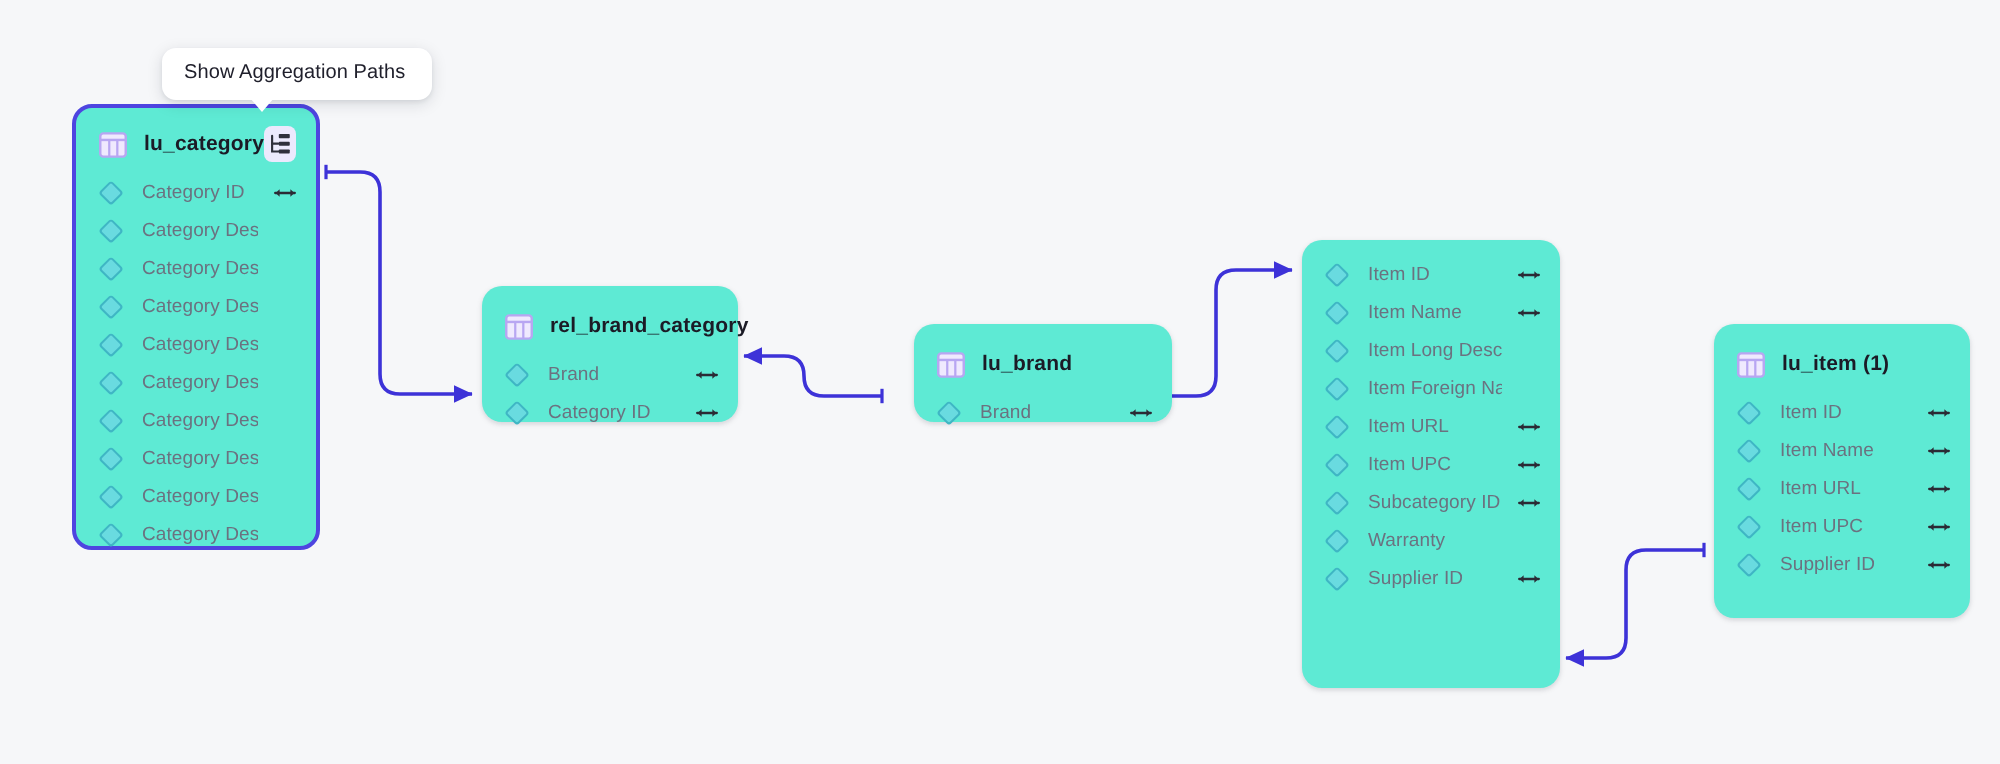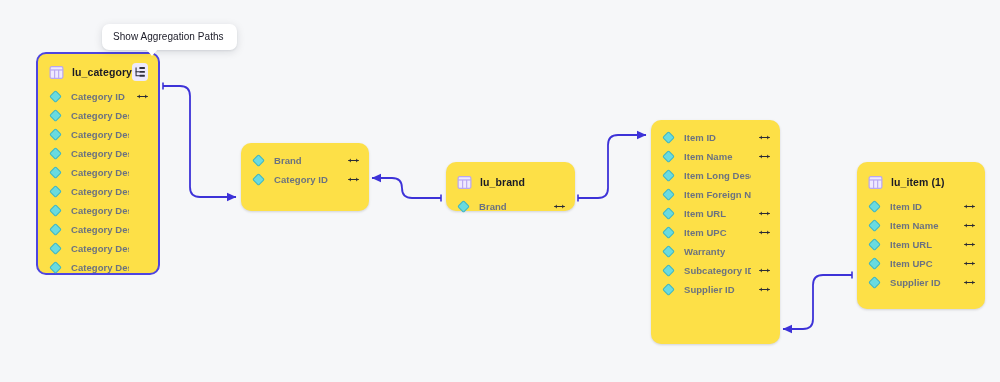--- a/index.html
+++ b/index.html
@@ -30,21 +30,21 @@
     left: 0; top: 0;
     width: 1000px;
     height: 382px;
     pointer-events: none;
     z-index: 1;
   }
 
   
   .table-card {
     position: absolute;
-    background: #fde047;
+    background: #5eead4;
     border-radius: 10px;
     box-shadow: 0 1px 3px rgba(16,24,40,0.10), 0 1px 2px rgba(16,24,40,0.06);
     padding: 8px 0 9px 0;
     z-index: 3;
     box-sizing: border-box;
   }
   .table-card.selected {
     border: 2px solid #4e45e0;
     box-shadow: none;
     padding: 6px 0 7px 0;
@@ -84,21 +84,20 @@
     padding: 0;
   }
   .agg-btn svg { display:block; }
 
   .field-row {
     display: flex;
     align-items: center;
     height: 19px;
     padding: 0 10px 0 11px;
     position: relative;
-    font-weight: bold;
   }
   .diamond {
     width: 13px; height: 13px;
     flex: 0 0 13px;
     margin-right: 9px;
     display: block;
   }
   .field-label {
     font-size: 9.5px;
     color: #6b7280;
@@ -311,55 +310,64 @@
           <span class="link-glyph hidden">
             <svg width="11" height="7" viewBox="0 0 11 7">
               <path d="M0.6 3.5 L10.4 3.5" stroke="#2b2b35" stroke-width="1.15" stroke-linecap="round"></path>
               <path d="M2.8 1.6 L0.8 3.5 L2.8 5.4 Z" fill="#2b2b35"></path>
               <path d="M8.2 1.6 L10.2 3.5 L8.2 5.4 Z" fill="#2b2b35"></path>
             </svg>
           </span>
         </div>
       </div>
       <div class="table-card" style="left: 241px; top: 143px; width: 128px; height: 68px;">
-        <div class="field-row">
-          <svg class="diamond" viewBox="0 0 14 14">
-            <rect x="7" y="0.9" width="8.6" height="8.6" rx="1.3" transform="rotate(45 7 0.9)" fill="#69dbe0" stroke="#3fb6c4" stroke-width="1.1"></rect>
-          </svg>
-          <span class="field-label">Brand</span>
-          <span class="link-glyph">
-            <svg width="11" height="7" viewBox="0 0 11 7">
-              <path d="M0.6 3.5 L10.4 3.5" stroke="#2b2b35" stroke-width="1.15" stroke-linecap="round"></path>
-              <path d="M2.8 1.6 L0.8 3.5 L2.8 5.4 Z" fill="#2b2b35"></path>
-              <path d="M8.2 1.6 L10.2 3.5 L8.2 5.4 Z" fill="#2b2b35"></path>
-            </svg>
-          </span>
-        </div>
-        <div class="field-row">
-          <svg class="diamond" viewBox="0 0 14 14">
-            <rect x="7" y="0.9" width="8.6" height="8.6" rx="1.3" transform="rotate(45 7 0.9)" fill="#69dbe0" stroke="#3fb6c4" stroke-width="1.1"></rect>
-          </svg>
-          <span class="field-label">Category ID</span>
-          <span class="link-glyph">
-            <svg width="11" height="7" viewBox="0 0 11 7">
-              <path d="M0.6 3.5 L10.4 3.5" stroke="#2b2b35" stroke-width="1.15" stroke-linecap="round"></path>
-              <path d="M2.8 1.6 L0.8 3.5 L2.8 5.4 Z" fill="#2b2b35"></path>
-              <path d="M8.2 1.6 L10.2 3.5 L8.2 5.4 Z" fill="#2b2b35"></path>
-            </svg>
-          </span>
-        </div>
-      </div>
-      <div class="table-card" style="left: 446px; top: 162px; width: 129px; height: 49px;">
         <div class="card-header">
           <svg class="tbl-icon" viewBox="0 0 16 16">
             <rect x="1.2" y="1.8" width="13.6" height="12.4" rx="1.6" fill="#efe9fe" stroke="#b8a6f2" stroke-width="1.3"></rect>
             <line x1="1.2" y1="5.3" x2="14.8" y2="5.3" stroke="#b8a6f2" stroke-width="1.3"></line>
             <line x1="6.0" y1="5.3" x2="6.0" y2="14.2" stroke="#b8a6f2" stroke-width="1.2"></line>
             <line x1="10.3" y1="5.3" x2="10.3" y2="14.2" stroke="#b8a6f2" stroke-width="1.2"></line>
           </svg>
+          <span class="card-title">rel_brand_category</span>
+        </div>
+        <div class="field-row">
+          <svg class="diamond" viewBox="0 0 14 14">
+            <rect x="7" y="0.9" width="8.6" height="8.6" rx="1.3" transform="rotate(45 7 0.9)" fill="#69dbe0" stroke="#3fb6c4" stroke-width="1.1"></rect>
+          </svg>
+          <span class="field-label">Brand</span>
+          <span class="link-glyph">
+            <svg width="11" height="7" viewBox="0 0 11 7">
+              <path d="M0.6 3.5 L10.4 3.5" stroke="#2b2b35" stroke-width="1.15" stroke-linecap="round"></path>
+              <path d="M2.8 1.6 L0.8 3.5 L2.8 5.4 Z" fill="#2b2b35"></path>
+              <path d="M8.2 1.6 L10.2 3.5 L8.2 5.4 Z" fill="#2b2b35"></path>
+            </svg>
+          </span>
+        </div>
+        <div class="field-row">
+          <svg class="diamond" viewBox="0 0 14 14">
+            <rect x="7" y="0.9" width="8.6" height="8.6" rx="1.3" transform="rotate(45 7 0.9)" fill="#69dbe0" stroke="#3fb6c4" stroke-width="1.1"></rect>
+          </svg>
+          <span class="field-label">Category ID</span>
+          <span class="link-glyph">
+            <svg width="11" height="7" viewBox="0 0 11 7">
+              <path d="M0.6 3.5 L10.4 3.5" stroke="#2b2b35" stroke-width="1.15" stroke-linecap="round"></path>
+              <path d="M2.8 1.6 L0.8 3.5 L2.8 5.4 Z" fill="#2b2b35"></path>
+              <path d="M8.2 1.6 L10.2 3.5 L8.2 5.4 Z" fill="#2b2b35"></path>
+            </svg>
+          </span>
+        </div>
+      </div>
+      <div class="table-card" style="left: 457px; top: 162px; width: 129px; height: 49px;">
+        <div class="card-header">
+          <svg class="tbl-icon" viewBox="0 0 16 16">
+            <rect x="1.2" y="1.8" width="13.6" height="12.4" rx="1.6" fill="#efe9fe" stroke="#b8a6f2" stroke-width="1.3"></rect>
+            <line x1="1.2" y1="5.3" x2="14.8" y2="5.3" stroke="#b8a6f2" stroke-width="1.3"></line>
+            <line x1="6.0" y1="5.3" x2="6.0" y2="14.2" stroke="#b8a6f2" stroke-width="1.2"></line>
+            <line x1="10.3" y1="5.3" x2="10.3" y2="14.2" stroke="#b8a6f2" stroke-width="1.2"></line>
+          </svg>
           <span class="card-title">lu_brand</span>
         </div>
         <div class="field-row">
           <svg class="diamond" viewBox="0 0 14 14">
             <rect x="7" y="0.9" width="8.6" height="8.6" rx="1.3" transform="rotate(45 7 0.9)" fill="#69dbe0" stroke="#3fb6c4" stroke-width="1.1"></rect>
           </svg>
           <span class="field-label">Brand</span>
           <span class="link-glyph">
             <svg width="11" height="7" viewBox="0 0 11 7">
               <path d="M0.6 3.5 L10.4 3.5" stroke="#2b2b35" stroke-width="1.15" stroke-linecap="round"></path>
@@ -445,35 +453,35 @@
               <path d="M0.6 3.5 L10.4 3.5" stroke="#2b2b35" stroke-width="1.15" stroke-linecap="round"></path>
               <path d="M2.8 1.6 L0.8 3.5 L2.8 5.4 Z" fill="#2b2b35"></path>
               <path d="M8.2 1.6 L10.2 3.5 L8.2 5.4 Z" fill="#2b2b35"></path>
             </svg>
           </span>
         </div>
         <div class="field-row">
           <svg class="diamond" viewBox="0 0 14 14">
             <rect x="7" y="0.9" width="8.6" height="8.6" rx="1.3" transform="rotate(45 7 0.9)" fill="#69dbe0" stroke="#3fb6c4" stroke-width="1.1"></rect>
           </svg>
+          <span class="field-label">Subcategory ID</span>
+          <span class="link-glyph">
+            <svg width="11" height="7" viewBox="0 0 11 7">
+              <path d="M0.6 3.5 L10.4 3.5" stroke="#2b2b35" stroke-width="1.15" stroke-linecap="round"></path>
+              <path d="M2.8 1.6 L0.8 3.5 L2.8 5.4 Z" fill="#2b2b35"></path>
+              <path d="M8.2 1.6 L10.2 3.5 L8.2 5.4 Z" fill="#2b2b35"></path>
+            </svg>
+          </span>
+        </div>
+        <div class="field-row">
+          <svg class="diamond" viewBox="0 0 14 14">
+            <rect x="7" y="0.9" width="8.6" height="8.6" rx="1.3" transform="rotate(45 7 0.9)" fill="#69dbe0" stroke="#3fb6c4" stroke-width="1.1"></rect>
+          </svg>
           <span class="field-label">Warranty</span>
           <span class="link-glyph hidden">
-            <svg width="11" height="7" viewBox="0 0 11 7">
-              <path d="M0.6 3.5 L10.4 3.5" stroke="#2b2b35" stroke-width="1.15" stroke-linecap="round"></path>
-              <path d="M2.8 1.6 L0.8 3.5 L2.8 5.4 Z" fill="#2b2b35"></path>
-              <path d="M8.2 1.6 L10.2 3.5 L8.2 5.4 Z" fill="#2b2b35"></path>
-            </svg>
-          </span>
-        </div>
-        <div class="field-row">
-          <svg class="diamond" viewBox="0 0 14 14">
-            <rect x="7" y="0.9" width="8.6" height="8.6" rx="1.3" transform="rotate(45 7 0.9)" fill="#69dbe0" stroke="#3fb6c4" stroke-width="1.1"></rect>
-          </svg>
-          <span class="field-label">Subcategory ID</span>
-          <span class="link-glyph">
             <svg width="11" height="7" viewBox="0 0 11 7">
               <path d="M0.6 3.5 L10.4 3.5" stroke="#2b2b35" stroke-width="1.15" stroke-linecap="round"></path>
               <path d="M2.8 1.6 L0.8 3.5 L2.8 5.4 Z" fill="#2b2b35"></path>
               <path d="M8.2 1.6 L10.2 3.5 L8.2 5.4 Z" fill="#2b2b35"></path>
             </svg>
           </span>
         </div>
         <div class="field-row">
           <svg class="diamond" viewBox="0 0 14 14">
             <rect x="7" y="0.9" width="8.6" height="8.6" rx="1.3" transform="rotate(45 7 0.9)" fill="#69dbe0" stroke="#3fb6c4" stroke-width="1.1"></rect>
@@ -559,18 +567,18 @@
             <svg width="11" height="7" viewBox="0 0 11 7">
               <path d="M0.6 3.5 L10.4 3.5" stroke="#2b2b35" stroke-width="1.15" stroke-linecap="round"></path>
               <path d="M2.8 1.6 L0.8 3.5 L2.8 5.4 Z" fill="#2b2b35"></path>
               <path d="M8.2 1.6 L10.2 3.5 L8.2 5.4 Z" fill="#2b2b35"></path>
             </svg>
           </span>
         </div>
       </div>
     </div>
 
-  <div class="tooltip" id="tooltip" style="left: 102px; top: 24px; width: 113px;">
+  <div class="tooltip" id="tooltip" style="left: 81px; top: 24px; width: 113px;">
     <span>Show Aggregation Paths</span>
     <span class="tail" style="left: 50px;"></span>
   </div>
 
 </div>
 
 </body></html>

